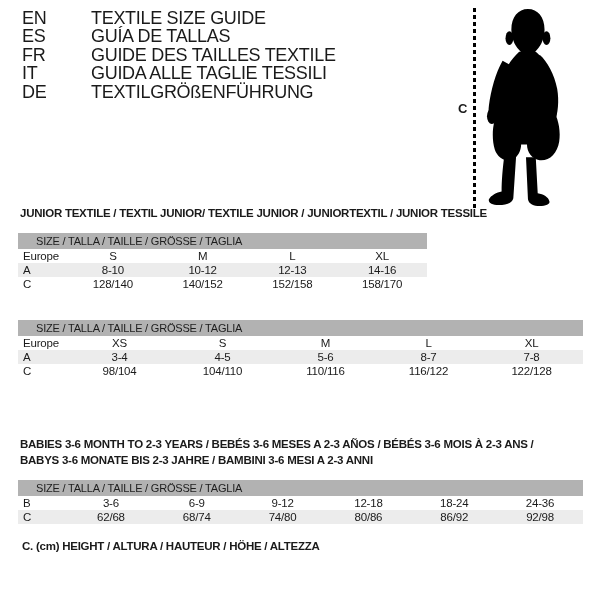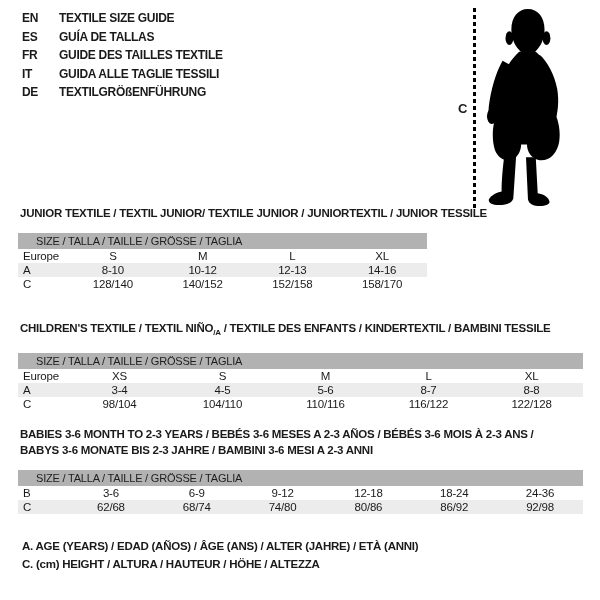--- a/index.html
+++ b/index.html
@@ -9,35 +9,35 @@
     --sil:#000000;
   }
   html,body{margin:0;padding:0;}
   body{
     width:600px;height:600px;background:#ffffff;position:relative;overflow:hidden;
     font-family:"Liberation Sans", sans-serif;color:var(--txt);
     -webkit-font-smoothing:antialiased;
   }
   
   .lang-block{position:absolute;left:22px;top:9px;}
-  .lang-row{display:flex;height:18.5px;align-items:center;font-weight:700;font-size:12px;letter-spacing:-0.3px;}
+  .lang-row{display:flex;height:18.5px;align-items:center;font-weight:400;font-size:18px;letter-spacing:-0.3px;gap:32px;}
   .lang-code{width:37px;}
   
   .figure{position:absolute;left:450px;top:0;width:150px;height:215px;}
   .c-label{position:absolute;left:8px;top:101px;font-weight:700;font-size:13px;}
   .dash-line{
     position:absolute;left:23px;top:8px;width:3px;height:202px;
     background-image:repeating-linear-gradient(to bottom, var(--sil) 0 4px, transparent 4px 7px);
   }
   .baby-svg{position:absolute;left:32px;top:6px;width:88px;height:201px;fill:var(--sil);}
   
   .table-sec{position:absolute;left:18px;}
   #t0{top:205px;width:409px;}
   #t1{top:320px;width:565px;}
-  #t2{top:426px;width:565px;}
+  #t2{top:436px;width:565px;}
   .table-title{font-weight:700;font-size:11.5px;line-height:16px;letter-spacing:-0.25px;padding-left:2px;margin-bottom:12px;white-space:nowrap;}
   .table-title sub{font-size:8px;}
   .size-bar{height:16px;line-height:16px;background:var(--bar-bg);font-size:11px;letter-spacing:-0.2px;padding-left:18px;color:#1d1d1d;}
   .trow{display:flex;height:14px;align-items:center;font-size:11.5px;letter-spacing:-0.2px;}
   .trow.alt{background:var(--alt-bg);}
   .tlabel{width:50px;padding-left:5px;box-sizing:border-box;}
   .tcell{flex:1;text-align:center;}
   
   .legend{position:absolute;left:22px;top:537px;}
   .legend-line{font-weight:700;font-size:11.5px;line-height:18px;letter-spacing:-0.25px;white-space:nowrap;}
@@ -109,40 +109,37 @@
         <span class="tlabel">C</span>
         <span class="tcell">128/140</span>
         <span class="tcell">140/152</span>
         <span class="tcell">152/158</span>
         <span class="tcell">158/170</span>
       </div>
     </div>
 </section>
 
 <section class="table-sec" id="t1">
-  <div class="table-title">
-      <div><span>CHILDREN'S TEXTILE / TEXTIL NIÑO</span><sub>/A</sub><span> / TEXTILE DES ENFANTS / KINDERTEXTIL / BAMBINI TESSILE</span></div>
-    </div>
   <div class="size-bar">SIZE / TALLA / TAILLE / GRÖSSE / TAGLIA</div>
   <div class="tbody">
       <div class="trow">
         <span class="tlabel">Europe</span>
         <span class="tcell">XS</span>
         <span class="tcell">S</span>
         <span class="tcell">M</span>
         <span class="tcell">L</span>
         <span class="tcell">XL</span>
       </div>
       <div class="trow alt">
         <span class="tlabel">A</span>
         <span class="tcell">3-4</span>
         <span class="tcell">4-5</span>
         <span class="tcell">5-6</span>
         <span class="tcell">8-7</span>
-        <span class="tcell">8-8</span>
+        <span class="tcell">7-8</span>
       </div>
       <div class="trow">
         <span class="tlabel">C</span>
         <span class="tcell">98/104</span>
         <span class="tcell">104/110</span>
         <span class="tcell">110/116</span>
         <span class="tcell">116/122</span>
         <span class="tcell">122/128</span>
       </div>
     </div>
@@ -170,15 +167,14 @@
         <span class="tcell">68/74</span>
         <span class="tcell">74/80</span>
         <span class="tcell">80/86</span>
         <span class="tcell">86/92</span>
         <span class="tcell">92/98</span>
       </div>
     </div>
 </section>
 
 <div class="legend">
-  <div class="legend-line">A. AGE (YEARS) / EDAD (AÑOS) / ÂGE (ANS) / ALTER (JAHRE) / ETÀ (ANNI)</div>
   <div class="legend-line">C. (cm) HEIGHT / ALTURA / HAUTEUR / HÖHE / ALTEZZA</div>
 </div>
 
 </body></html>

